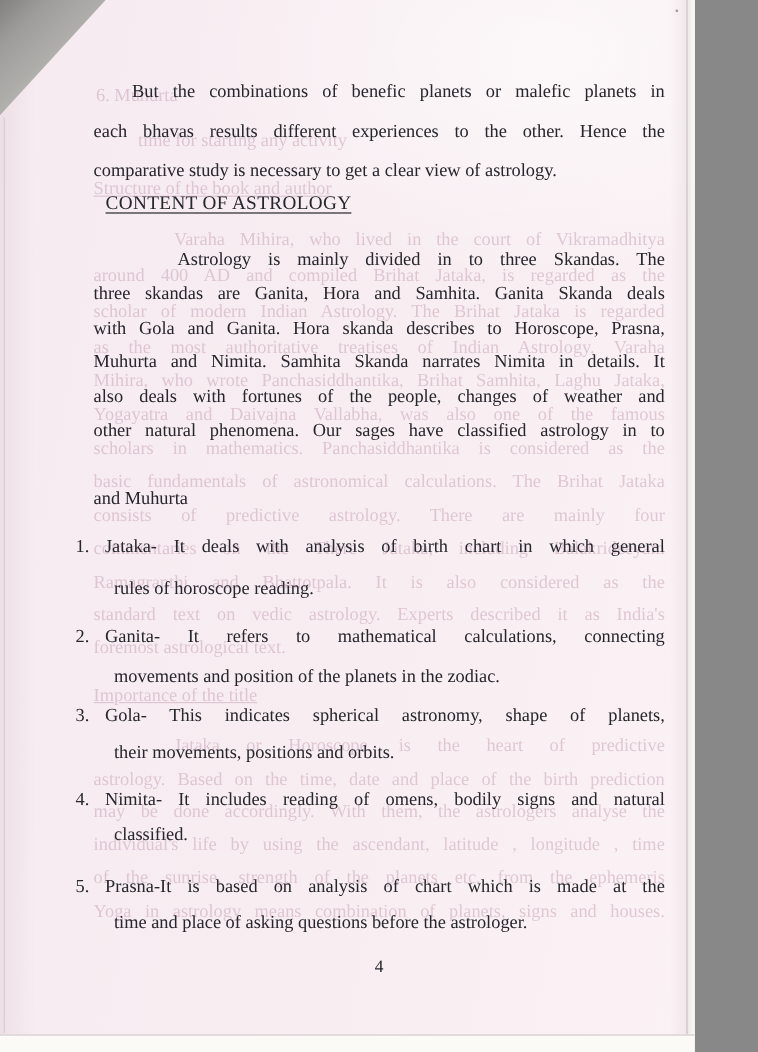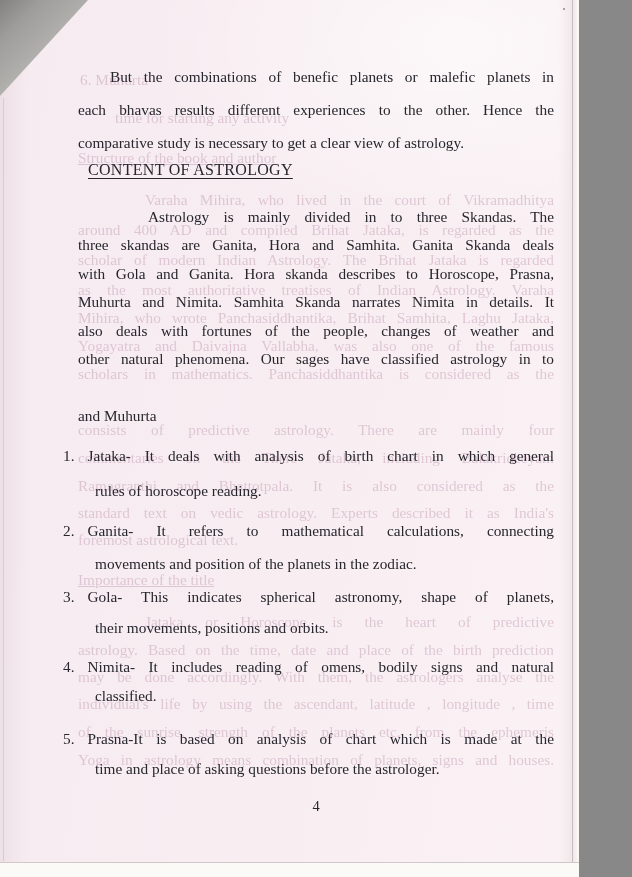--- a/index.html
+++ b/index.html
@@ -53,20 +53,21 @@
     <div class="g nj" style="top:68px;left:2px">6.  Muhurta</div>
     <div class="g nj" style="top:106px;left:37px">time for starting any activity</div>
     <div class="g nj u" style="top:146px">Structure of the book and author</div>
     <div class="g" style="top:188px;padding-left:67px;width:409px">Varaha Mihira, who lived in the court of Vikramadhitya</div>
     <div class="g" style="top:218px">around 400 AD and compiled Brihat Jataka, is regarded as the</div>
     <div class="g" style="top:248px">scholar of modern Indian Astrology. The Brihat Jataka is regarded</div>
     <div class="g" style="top:278px">as the most authoritative treatises of Indian Astrology. Varaha</div>
     <div class="g" style="top:306px">Mihira, who wrote Panchasiddhantika, Brihat Samhita, Laghu Jataka,</div>
     <div class="g" style="top:334px">Yogayatra and Daivajna Vallabha, was also one of the famous</div>
     <div class="g" style="top:362px">scholars in mathematics. Panchasiddhantika is considered as the</div>
+    <div class="g" style="top:390px">basic fundamentals of astronomical calculations. The Brihat Jataka</div>
     <div class="g" style="top:418px">consists of predictive astrology. There are mainly four</div>
     <div class="g" style="top:446px">commentaries on the There Jataka, including Balakrideeyam</div>
     <div class="g" style="top:474px">Ramagranthi and Bhattotpala. It is also considered as the</div>
     <div class="g" style="top:501px">standard text on vedic astrology. Experts described it as India's</div>
     <div class="g nj" style="top:528px">foremost astrological text.</div>
     <div class="g nj u" style="top:568px">Importance of the title</div>
     <div class="g" style="top:610px;padding-left:67px;width:409px">Jataka or Horoscope, is the heart of predictive</div>
     <div class="g" style="top:638px">astrology. Based on the time, date and place of the birth prediction</div>
     <div class="g" style="top:665px">may be done accordingly. With them, the astrologers analyse the</div>
     <div class="g" style="top:692px">individual's life by using the ascendant, latitude , longitude , time</div>

